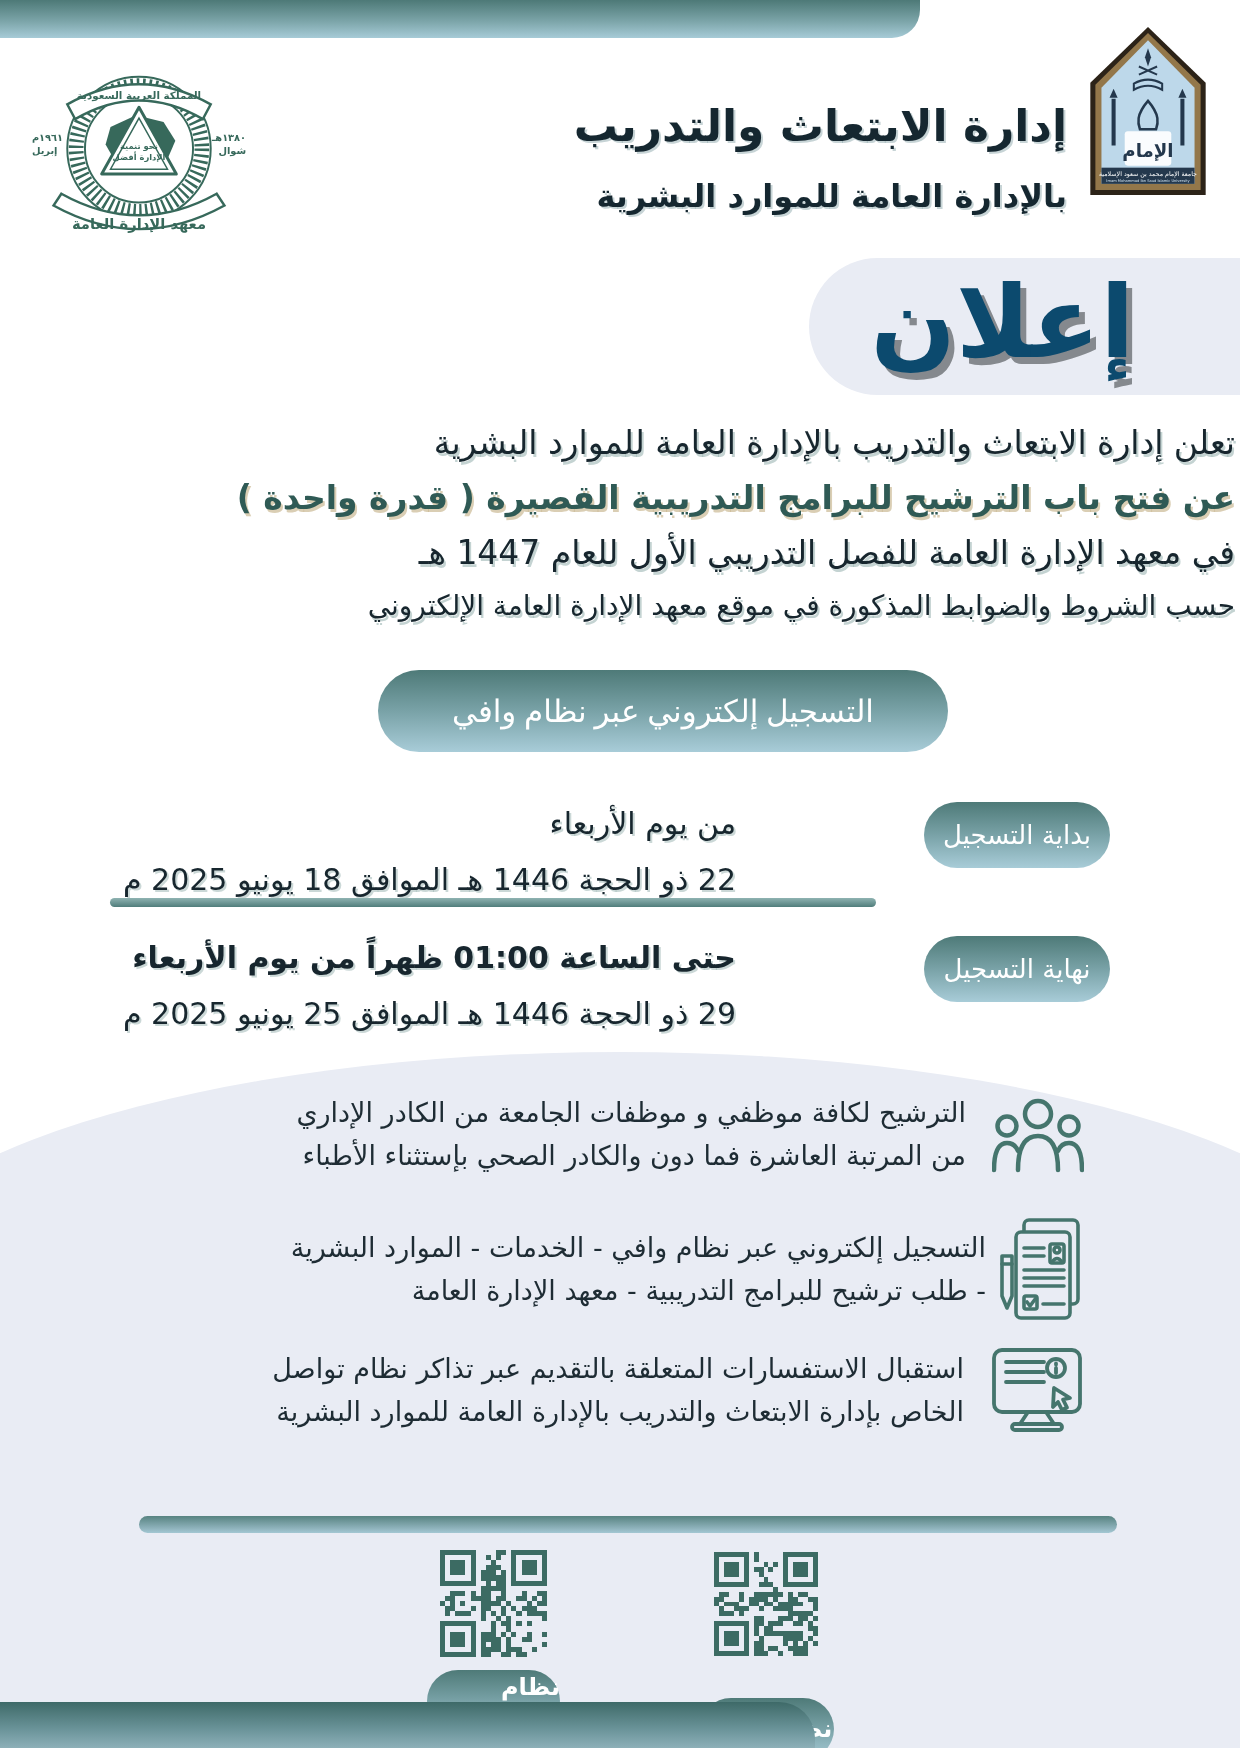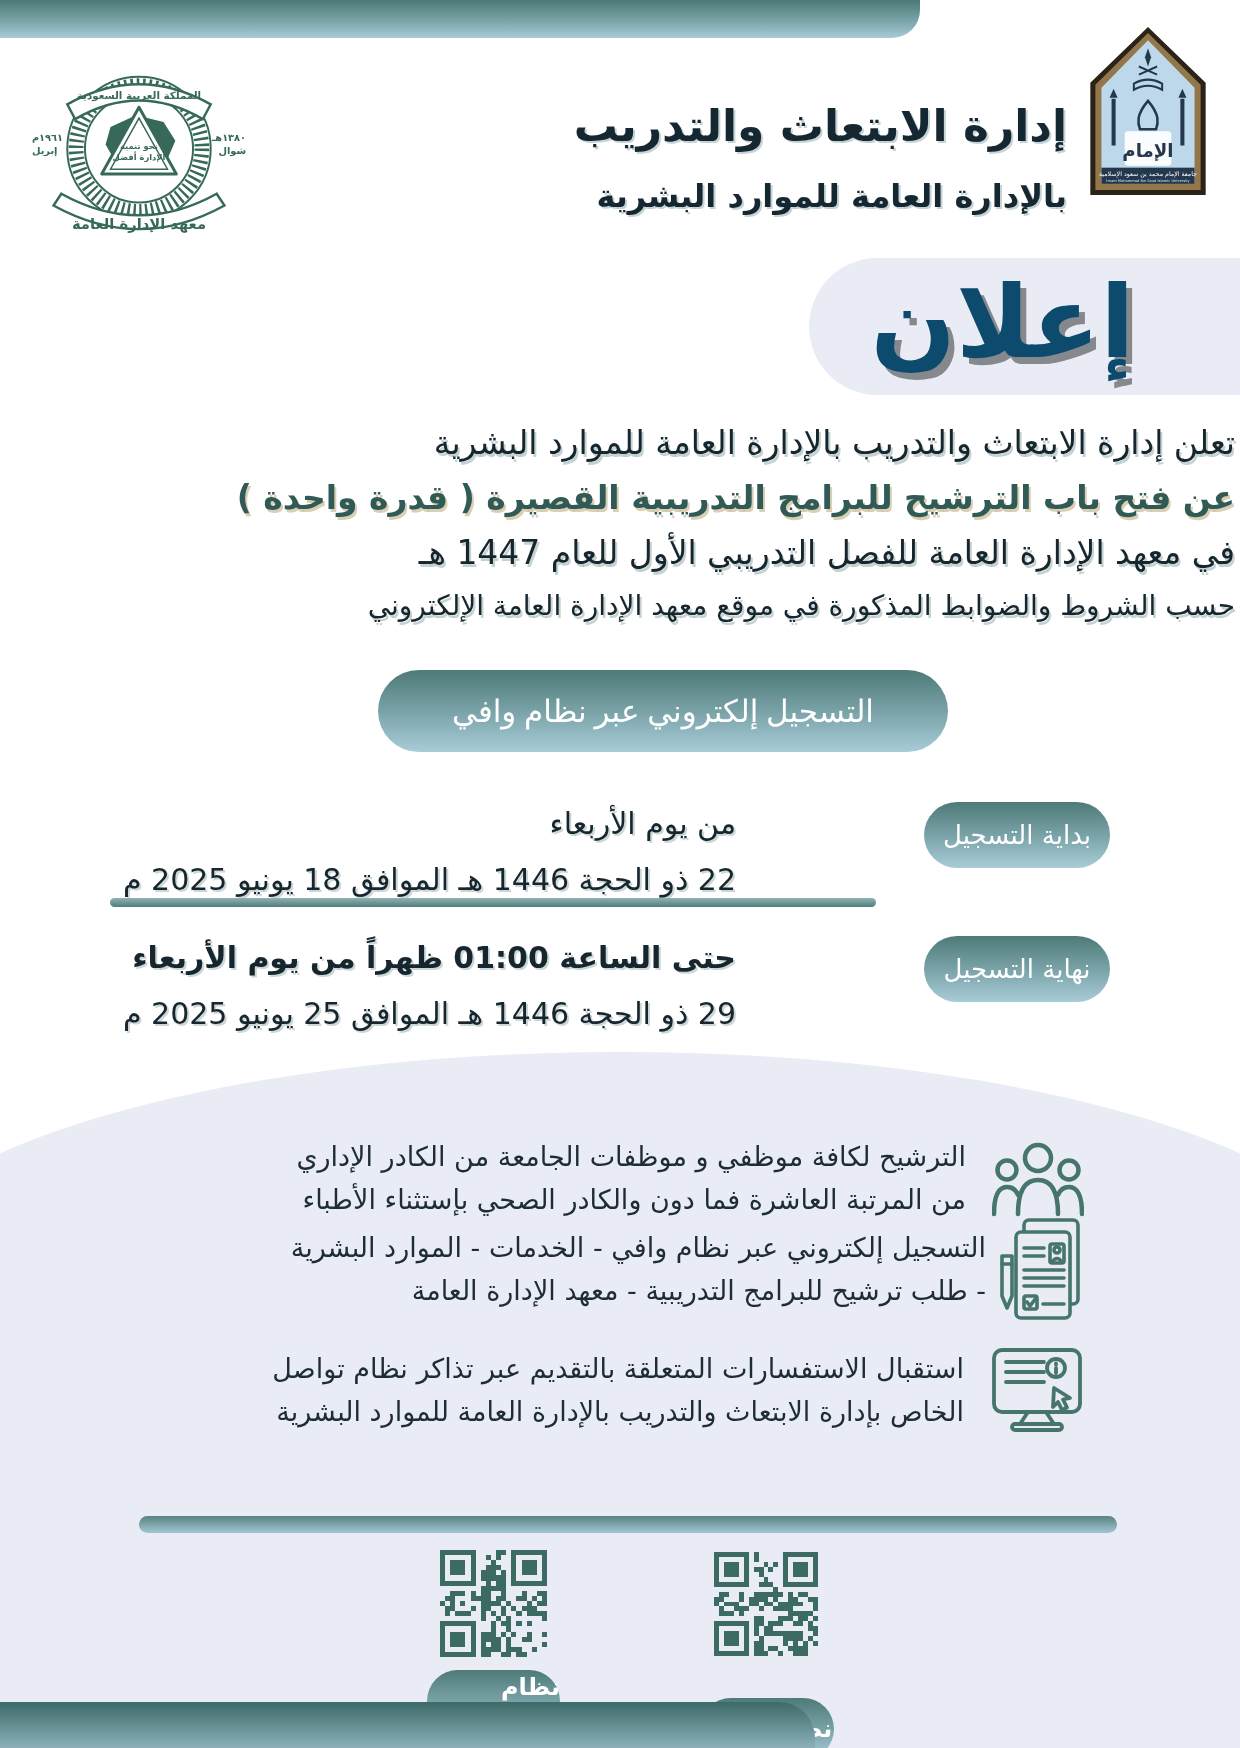--- a/index.html
+++ b/index.html
@@ -61,21 +61,21 @@
   .divider-2{
     position:absolute;left:139px;top:1516px;width:978px;height:17px;border-radius:9px;
     background:linear-gradient(180deg,#578381 0%,#8db1ba 70%,#a3c8d3 100%);
   }
   
   .blob{
     position:absolute;left:-140px;top:1052px;width:1520px;height:900px;background:#e9ecf4;
     border-radius:760px 760px 0 0 / 240px 240px 0 0;
   }
   .note{position:absolute;right:156px;display:flex;align-items:center;gap:26px;}
-  .note-1{top:1136px;} .note-2{top:1218px;gap:12px;} .note-3{top:1348px;}
+  .note-1{top:1092px;} .note-2{top:1218px;gap:12px;} .note-3{top:1348px;}
   .note-text{width:710px;font-size:27px;line-height:1.58;color:#1e2c34;text-align:right;}
   .note-icon{flex:0 0 auto;}
   .icon-stroke{stroke:#45756d;fill:none;stroke-linecap:round;stroke-linejoin:round;}
   
   .qr{position:absolute;shape-rendering:crispEdges;}
   .qr-1{left:440px;top:1550px;width:107px;height:107px;}
   .qr-2{left:714px;top:1552px;width:104px;height:104px;}
   .qr-label{position:absolute;top:1670px;height:62px;border-radius:31px;font-size:24px;font-weight:bold;}
   .qr-label-1{left:427px;width:133px;}
   .qr-label-2{left:700px;width:134px;margin-top:28px;}

